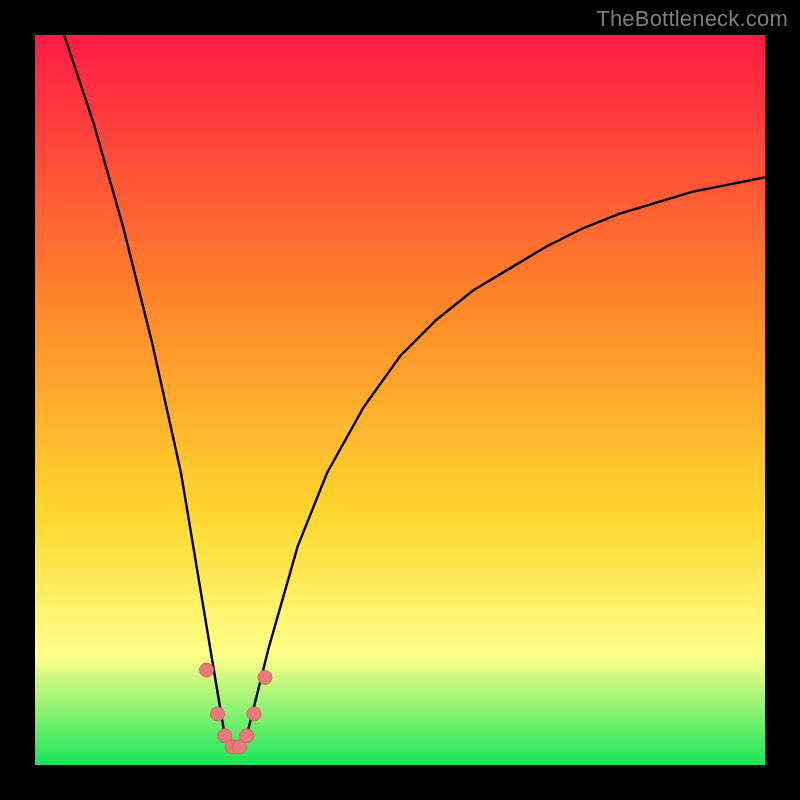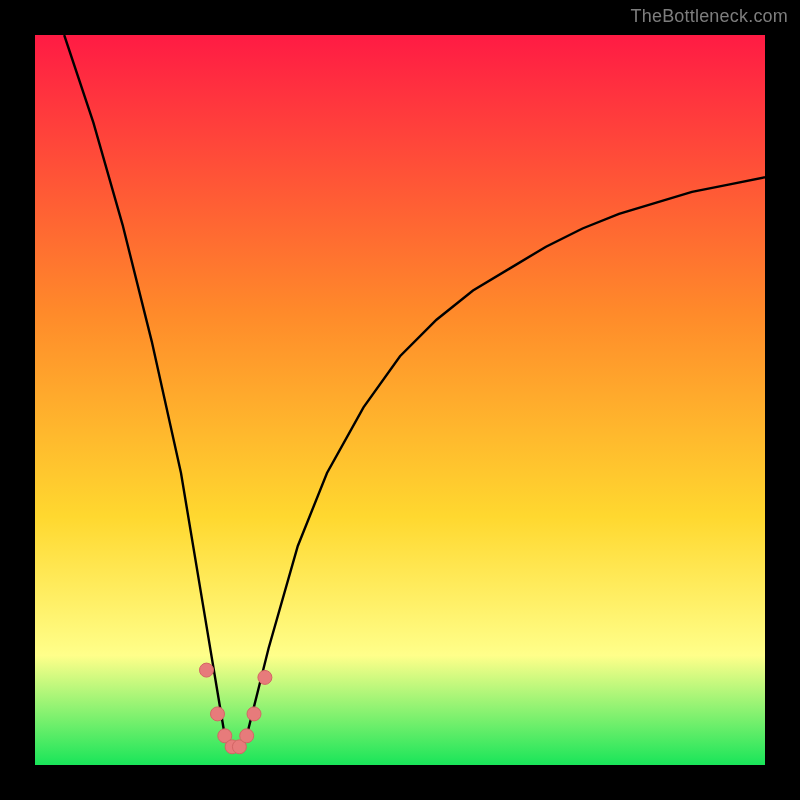--- a/index.html
+++ b/index.html
@@ -25,21 +25,21 @@
     top: 35px;
     width: 730px;
     height: 730px;
     
   }
   .watermark {
     position: absolute;
     top: 6px;
     right: 12px;
     color: #7d7d7d;
-    font-size: 18px;
+    font-size: 22px;
     letter-spacing: 0.2px;
     font-weight: 500;
   }
   svg {
     display: block;
   }
 </style>
 </head>
 <body>
 

